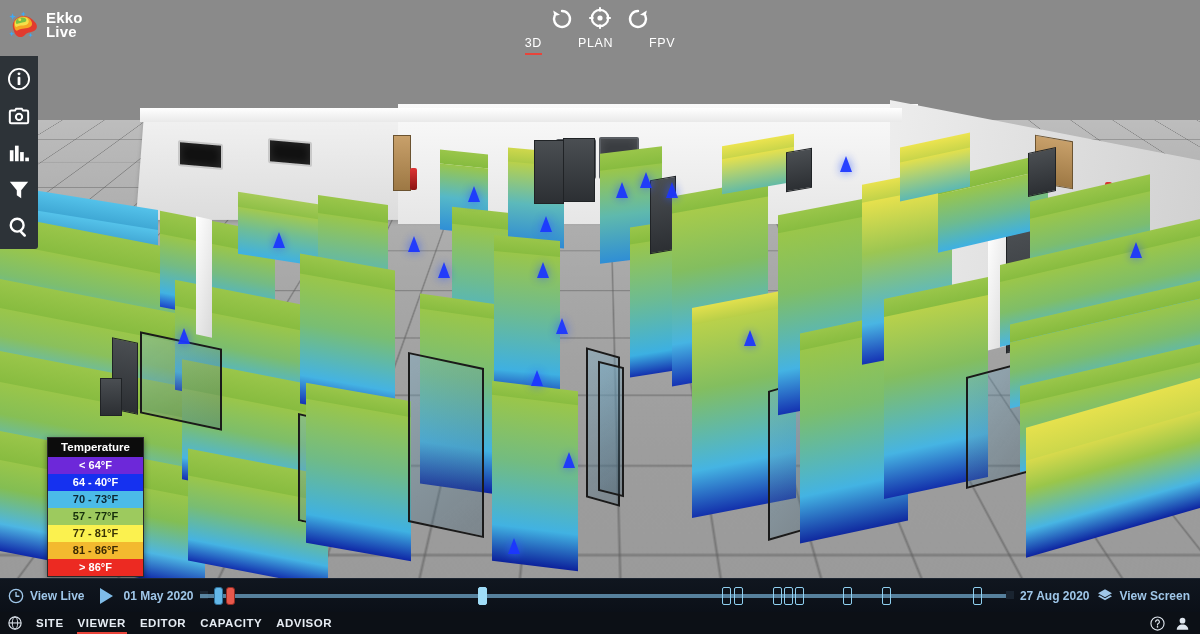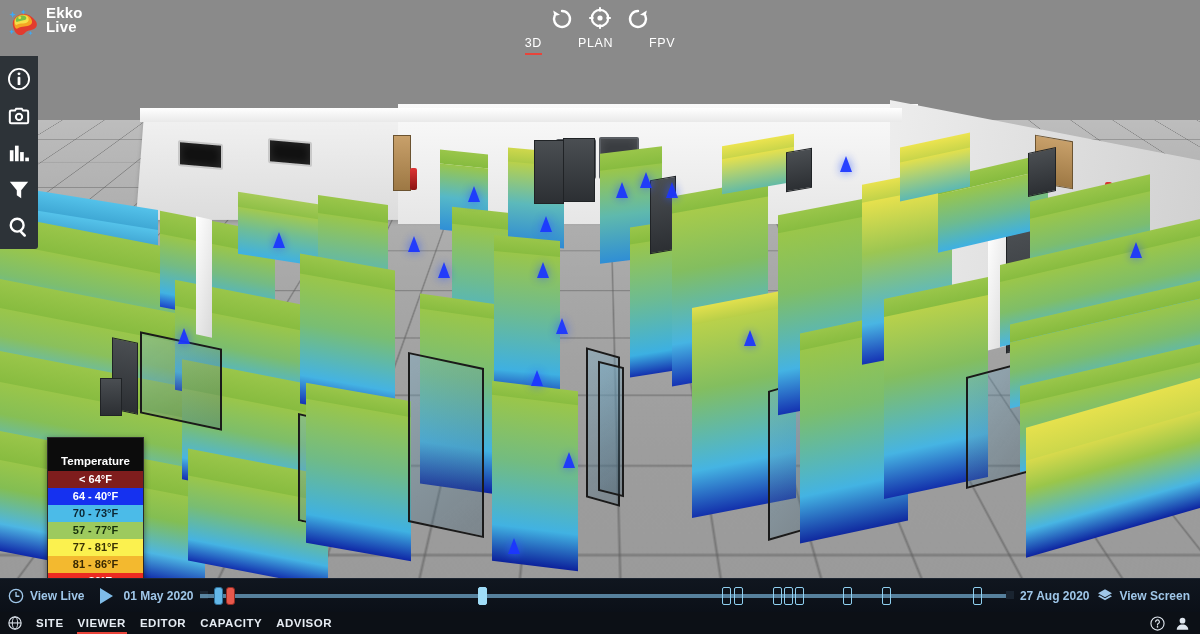--- a/index.html
+++ b/index.html
@@ -56,21 +56,21 @@
   .cone { position:absolute; width:0;height:0;
           border-left:6px solid transparent; border-right:6px solid transparent;
           border-bottom:16px solid #1c36ff; filter: drop-shadow(0 0 5px rgba(50,90,255,.85)); opacity:.95; }
   .glass { position:absolute; border:2px solid #1a1a1a;
            background: linear-gradient(135deg, rgba(120,180,210,.35), rgba(60,90,110,.32)); }
   .darkcab { position:absolute; background:linear-gradient(180deg,#4a4e52,#2c2f33);
              border:1px solid #202326; }
   .whitecab { position:absolute; background:linear-gradient(100deg,#ffffff,#d9d9d9); }
 
   
-  #logo { position:absolute; left:8px; top:6px; width:92px; height:38px; display:flex; align-items:flex-start; }
+  #logo { position:absolute; left:8px; top:6px; width:92px; height:38px; display:flex; align-items:center; }
   #logo .mark { width:36px; height:34px; position:relative; flex:0 0 36px; }
   #logo .txt { margin-left:2px; color:#fff; font-weight:bold; font-size:15px; line-height:14px; letter-spacing:.2px; }
 
   
   #left-tools { position:absolute; left:0; top:56px; width:38px;
                 background:#2d3338; border-radius:0 0 3px 0; padding:4px 0; }
   .tool { width:38px; height:37px; display:flex; align-items:center; justify-content:center; cursor:pointer; }
   .tool svg { width:22px; height:22px; fill:#fff; }
 
   
@@ -86,21 +86,21 @@
   #topright { position:absolute; right:8px; top:4px; display:flex; align-items:center; gap:9px; }
   #topright .meta { text-align:right; color:#fff; }
   #topright .room { font-size:14.5px; font-weight:bold; letter-spacing:.2px; }
   #topright .dt { font-size:11.5px; margin-top:2px; }
   #topright svg { width:30px; height:22px; fill:#fff; cursor:pointer; }
 
   
   #legend { position:absolute; left:47px; top:437px; width:97px;
             border:1px solid #2a2a2a; box-shadow:0 2px 6px rgba(0,0,0,.45); }
   #legend .hd { background:#0c0c0c; color:#fff; font-size:11.5px; font-weight:bold;
-                text-align:center; padding:17px 0 4px; }
+                text-align:center; padding:3px 0 4px; }
   #legend .band { height:17px; line-height:17px; text-align:center; font-size:11px; font-weight:bold; }
 
   
   #timeline { position:absolute; left:0; bottom:22px; width:1200px; height:34px;
               background:linear-gradient(180deg,#10161f,#0b1018); display:flex; align-items:center;
               border-top:1px solid #1d2531; }
   #timeline .left { display:flex; align-items:center; gap:6px; padding-left:8px; flex:0 0 auto; }
   #timeline .lbl { color:#9fc6e8; font-size:12px; font-weight:bold; white-space:nowrap; }
   #timeline svg.ic { width:16px; height:16px; fill:#9fc6e8; }
   #timeline .play { width:0;height:0;border-left:13px solid #7fbce8;
@@ -421,21 +421,21 @@
     <div class="tabs">
       <div class="tab active">3D</div>
       <div class="tab">PLAN</div>
       <div class="tab">FPV</div>
     </div>
   </div>
 
 
   <div id="legend">
     <div class="hd">Temperature</div>
-    <div class="band" style="background: #7f1d1d; color: rgb(255, 255, 255);">&lt; 64°F</div>
+    <div class="band" style="background: #6d28d9; color: rgb(255, 255, 255);">&lt; 64°F</div>
     <div class="band" style="background: rgb(21, 49, 240); color: rgb(255, 255, 255);">64 - 40°F</div>
     <div class="band" style="background: rgb(75, 187, 232); color: rgb(12, 38, 51);">70 - 73°F</div>
     <div class="band" style="background: rgb(157, 202, 94); color: rgb(22, 48, 11);">57 - 77°F</div>
     <div class="band" style="background: rgb(251, 241, 79); color: rgb(58, 52, 5);">77 - 81°F</div>
     <div class="band" style="background: rgb(243, 185, 47); color: rgb(58, 42, 3);">81 - 86°F</div>
     <div class="band" style="background: rgb(236, 42, 34); color: rgb(255, 255, 255);">&gt; 86°F</div>
   </div>
 
   <div id="timeline">
     <div class="left">

